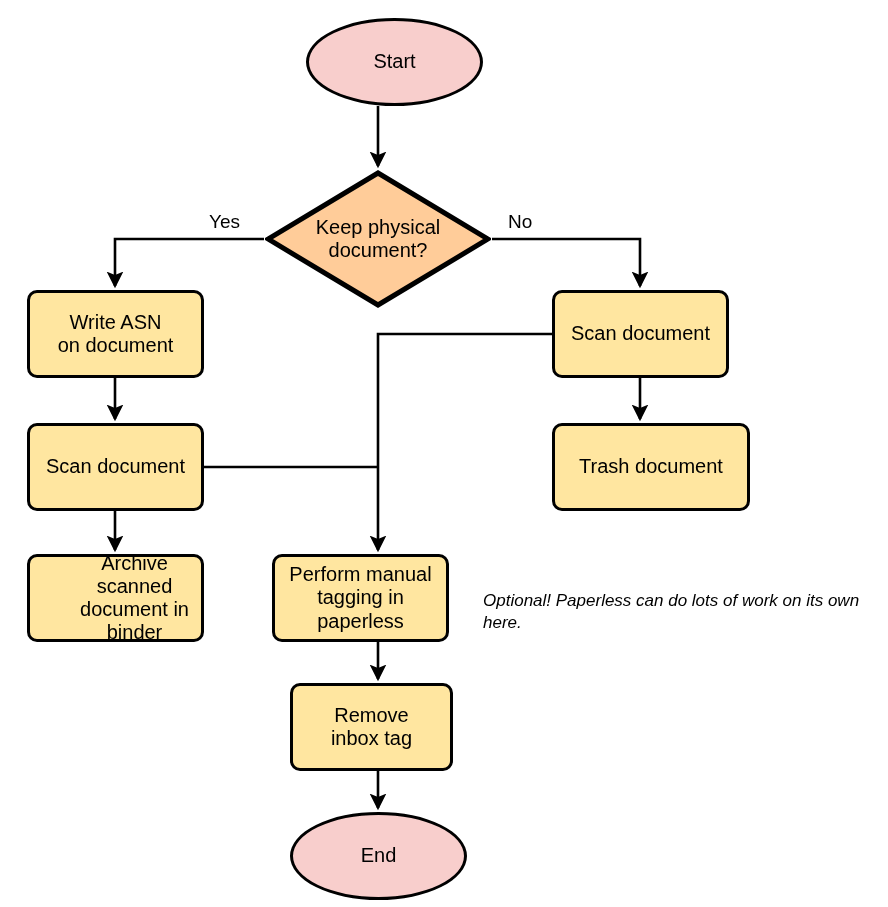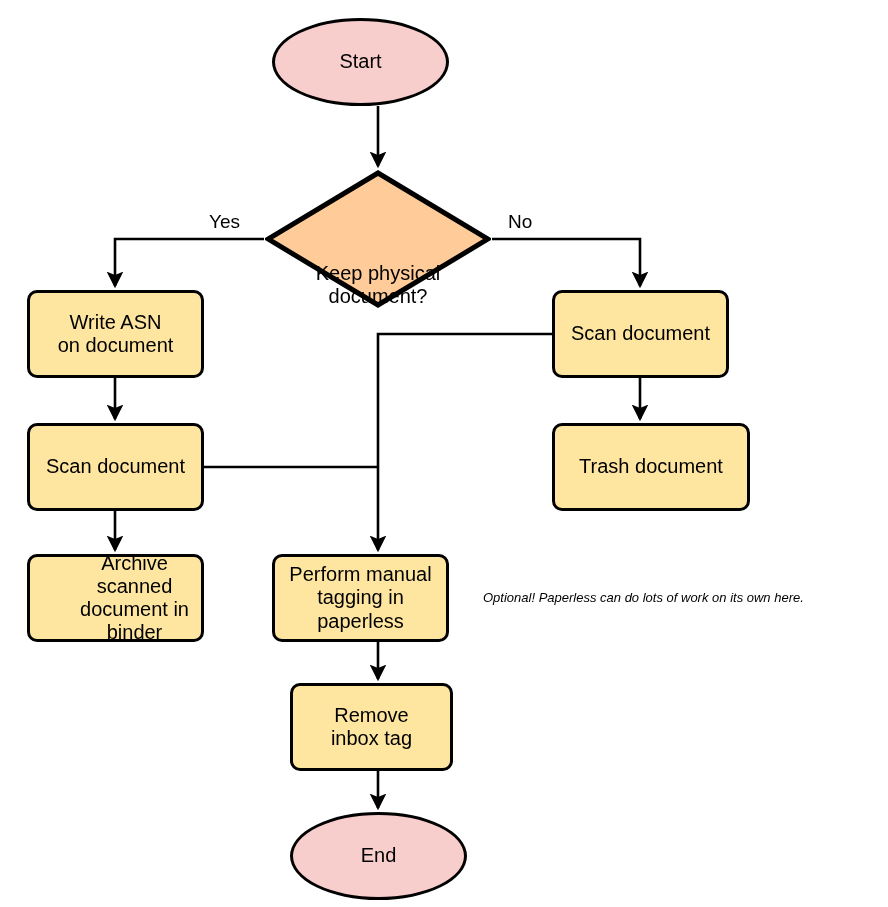--- a/index.html
+++ b/index.html
@@ -45,21 +45,20 @@
   }
   .node.terminator {
     border-radius: 50%;
     font-size: 20px;
   }
   .node.decision {
     border: none;
     background: transparent;
     font-size: 20px;
     z-index: 2;
-    align-items: flex-end;
   }
   .decision-shape {
     position: absolute;
     left: 0;
     top: 0;
     width: 100%;
     height: 100%;
     z-index: 0;
   }
   .decision-label {
@@ -70,21 +69,21 @@
   }
   .edge-label {
     position: absolute;
     font-size: 19px;
     color: #000000;
     z-index: 3;
     white-space: nowrap;
   }
   .note {
     position: absolute;
-    font-size: 13px;
+    font-size: 17px;
     font-style: italic;
     color: #000000;
     line-height: 1.3;
     z-index: 3;
   }
 </style>
 </head>
 <body>
 
 <div id="canvas">
@@ -113,21 +112,21 @@
       <path d="M 552 334 L 378 334 L 378 550" marker-end="url(#arrow)"></path>
 
       <path d="M 204 467 L 378 467"></path>
 
       <path d="M 378 642 L 378 679" marker-end="url(#arrow)"></path>
 
       <path d="M 378 771 L 378 808" marker-end="url(#arrow)"></path>
     </g>
   </svg>
 
-  <div class="node terminator" style="left:272px; top:18px; width:177px; height:88px; background:#f8cecc;">
+  <div class="node terminator" style="left:306px; top:18px; width:177px; height:88px; background:#f8cecc;">
     <span>Start</span>
   </div>
 
   <div class="node decision" style="left:265px; top:170px; width:226px; height:138px;">
     <svg class="decision-shape" viewBox="0 0 226 138" preserveAspectRatio="none" xmlns="http://www.w3.org/2000/svg">
       <polygon points="113,3 223,69 113,135 3,69" fill="#ffcc99" stroke="#000000" stroke-width="5" vector-effect="non-scaling-stroke" stroke-linejoin="miter"></polygon>
     </svg>
     <span class="decision-label">Keep physical
 document?</span>
   </div>

